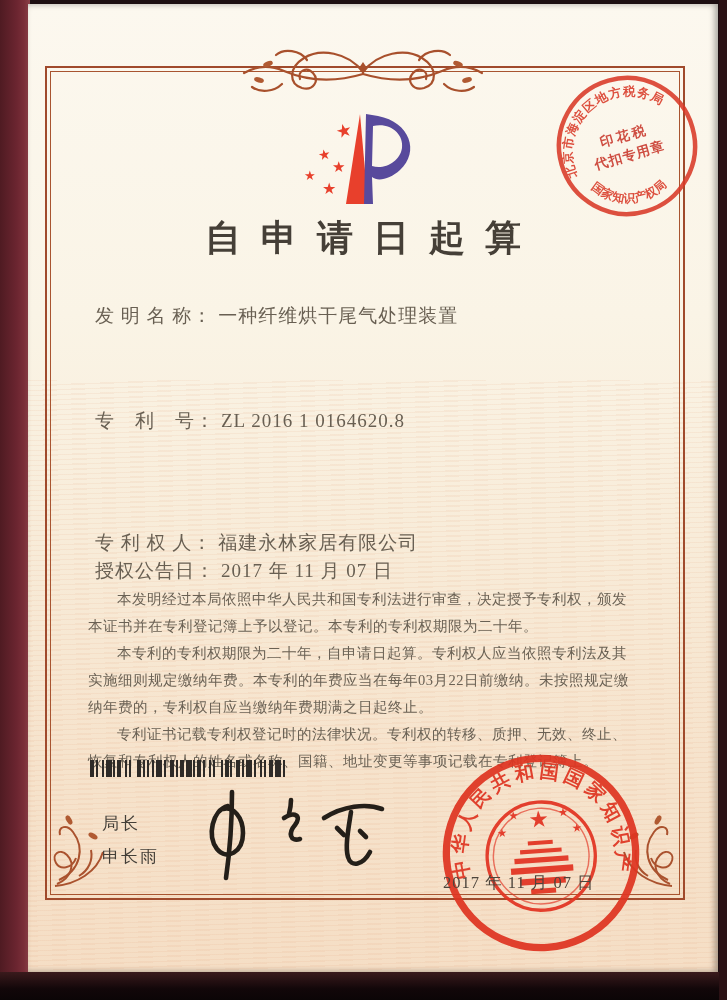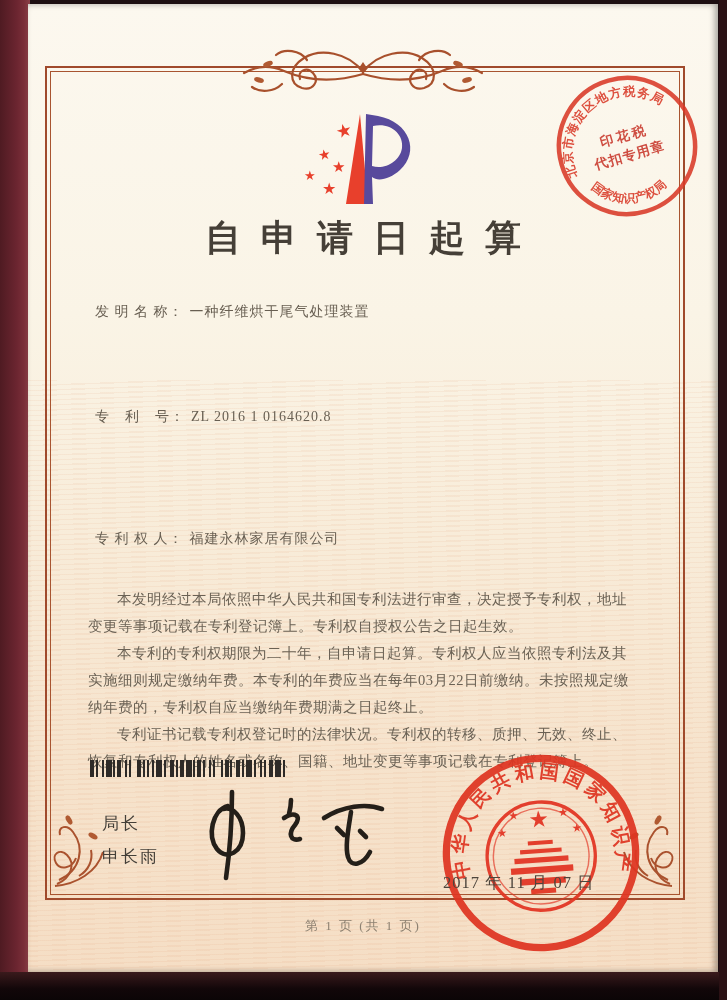--- a/index.html
+++ b/index.html
@@ -25,21 +25,21 @@
   .flourish-top{position:absolute;left:212px;top:38px;width:302px;height:64px;}
   .corner{position:absolute;width:62px;height:84px;}
   .corner.bl{left:49px;top:806px;}
   .corner.br{left:616px;top:806px;transform:scaleX(-1);}
   
   .cert-no{position:absolute;left:84px;top:110px;font-size:15px;letter-spacing:4px;color:#7d7265;}
   .logo{position:absolute;left:288px;top:108px;width:150px;height:106px;}
   .tax-seal{position:absolute;left:551px;top:70px;width:152px;height:152px;transform:rotate(-16deg);opacity:.88;}
   .title{position:absolute;left:45px;top:214px;width:636px;text-align:center;
          font-size:36px;font-weight:bold;letter-spacing:20px;color:#453f37;text-indent:20px;}
-  .row{position:absolute;left:95px;width:570px;font-size:14px;color:#685f52;letter-spacing:1px;white-space:nowrap;}
+  .row{position:absolute;left:95px;width:570px;font-size:19px;color:#685f52;letter-spacing:1px;white-space:nowrap;}
   .row .val{margin-left:6px;}
   .body-text{position:absolute;left:88px;top:586px;width:552px;}
   .body-text p{margin:0;font-size:14.5px;line-height:1.86;text-indent:2em;color:#6a6154;letter-spacing:.5px;}
   .barcode{position:absolute;left:90px;top:760px;width:298px;height:17px;display:flex;align-items:stretch;}
   .barcode i{display:block;height:100%;background:#2e2a27;}
   .officer-title{position:absolute;left:102px;top:812px;font-size:17px;color:#443f38;letter-spacing:2px;}
   .officer-name{position:absolute;left:102px;top:845px;font-size:17px;color:#443f38;letter-spacing:2px;}
   .signature{position:absolute;left:198px;top:786px;width:195px;height:98px;}
   .office-seal{position:absolute;left:437px;top:749px;width:208px;height:208px;transform:rotate(-4deg);opacity:.93;}
   .seal-date{position:absolute;left:443px;top:872px;font-size:16.5px;color:#4d453c;letter-spacing:1px;z-index:5;}
@@ -137,23 +137,26 @@
 
   <div class="row" style="top:303px">
     <span class="lbl">发 明 名 称：</span><span class="val">一种纤维烘干尾气处理装置</span>
   </div>
   <div class="row" style="top:408px">
     <span class="lbl">专　利　号：</span><span class="val">ZL 2016 1 0164620.8</span>
   </div>
   <div class="row" style="top:530px">
     <span class="lbl">专 利 权 人：</span><span class="val">福建永林家居有限公司</span>
   </div>
+  <div class="row" style="top:558px">
+    <span class="lbl">授权公告日：</span><span class="val">2017 年 11 月 07 日</span>
+  </div>
 
   <div class="body-text">
-    <p>本发明经过本局依照中华人民共和国专利法进行审查，决定授予专利权，地址变更等事项记载在专利登记簿上。专利权自授权公告之日起生效。</p>
+    <p>本发明经过本局依照中华人民共和国专利法进行审查，决定授予专利权，颁发本证书并在专利登记簿上予以登记。本专利的专利权期限为二十年。</p>
     <p>本专利的专利权期限为二十年，自申请日起算。专利权人应当依照专利法及其实施细则规定缴纳年费。本专利的年费应当在每年03月22日前缴纳。未按照规定缴纳年费的，专利权自应当缴纳年费期满之日起终止。</p>
     <p>专利证书记载专利权登记时的法律状况。专利权的转移、质押、无效、终止、恢复和专利权人的姓名或名称、国籍、地址变更等事项记载在专利登记簿上。</p>
   </div>
 
   <div class="barcode">
       <i style="width:4px;margin-right:1.9px"></i>
       <i style="width:2px;margin-right:3.8px"></i>
       <i style="width:2px;margin-right:1.9px"></i>
       <i style="width:6px;margin-right:1.9px"></i>
       <i style="width:2px;margin-right:1.9px"></i>
@@ -224,17 +227,16 @@
       <rect x="88" y="88" width="24" height="4" stroke="none"></rect>
       <rect x="80" y="96" width="40" height="4" stroke="none"></rect>
       <rect x="74" y="104" width="52" height="5" stroke="none"></rect>
       <rect x="70" y="113" width="60" height="6" stroke="none"></rect>
       <rect x="78" y="124" width="44" height="6" stroke="none"></rect>
       <rect x="88" y="134" width="24" height="5" stroke="none"></rect>
     </g>
   </svg>
   <div class="seal-date">2017 年 11 月 07 日</div>
 
-  <div class="footer-page">第 1 页 (共 1 页)</div>
 
   <div class="bottom-shadow"></div>
   <div class="right-edge"></div>
 </div>
 
 </body></html>

